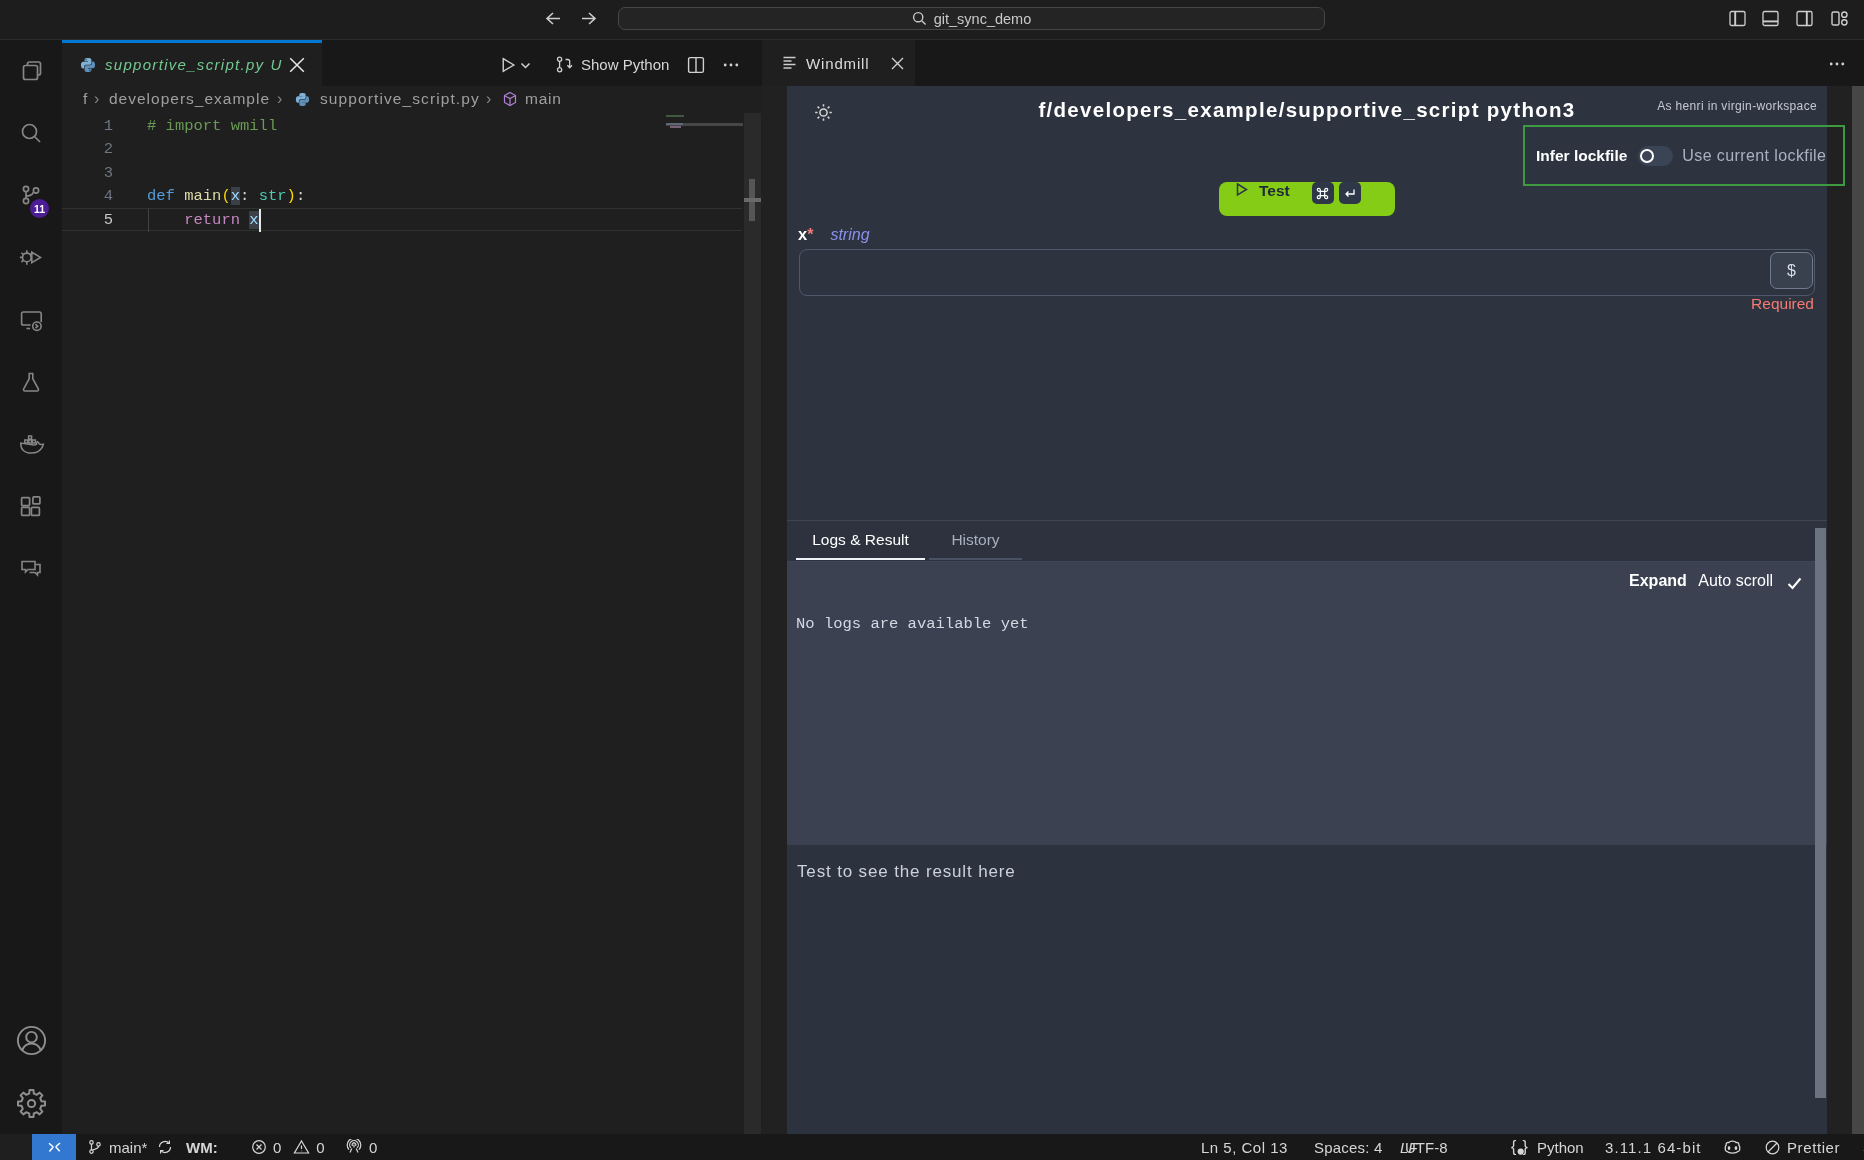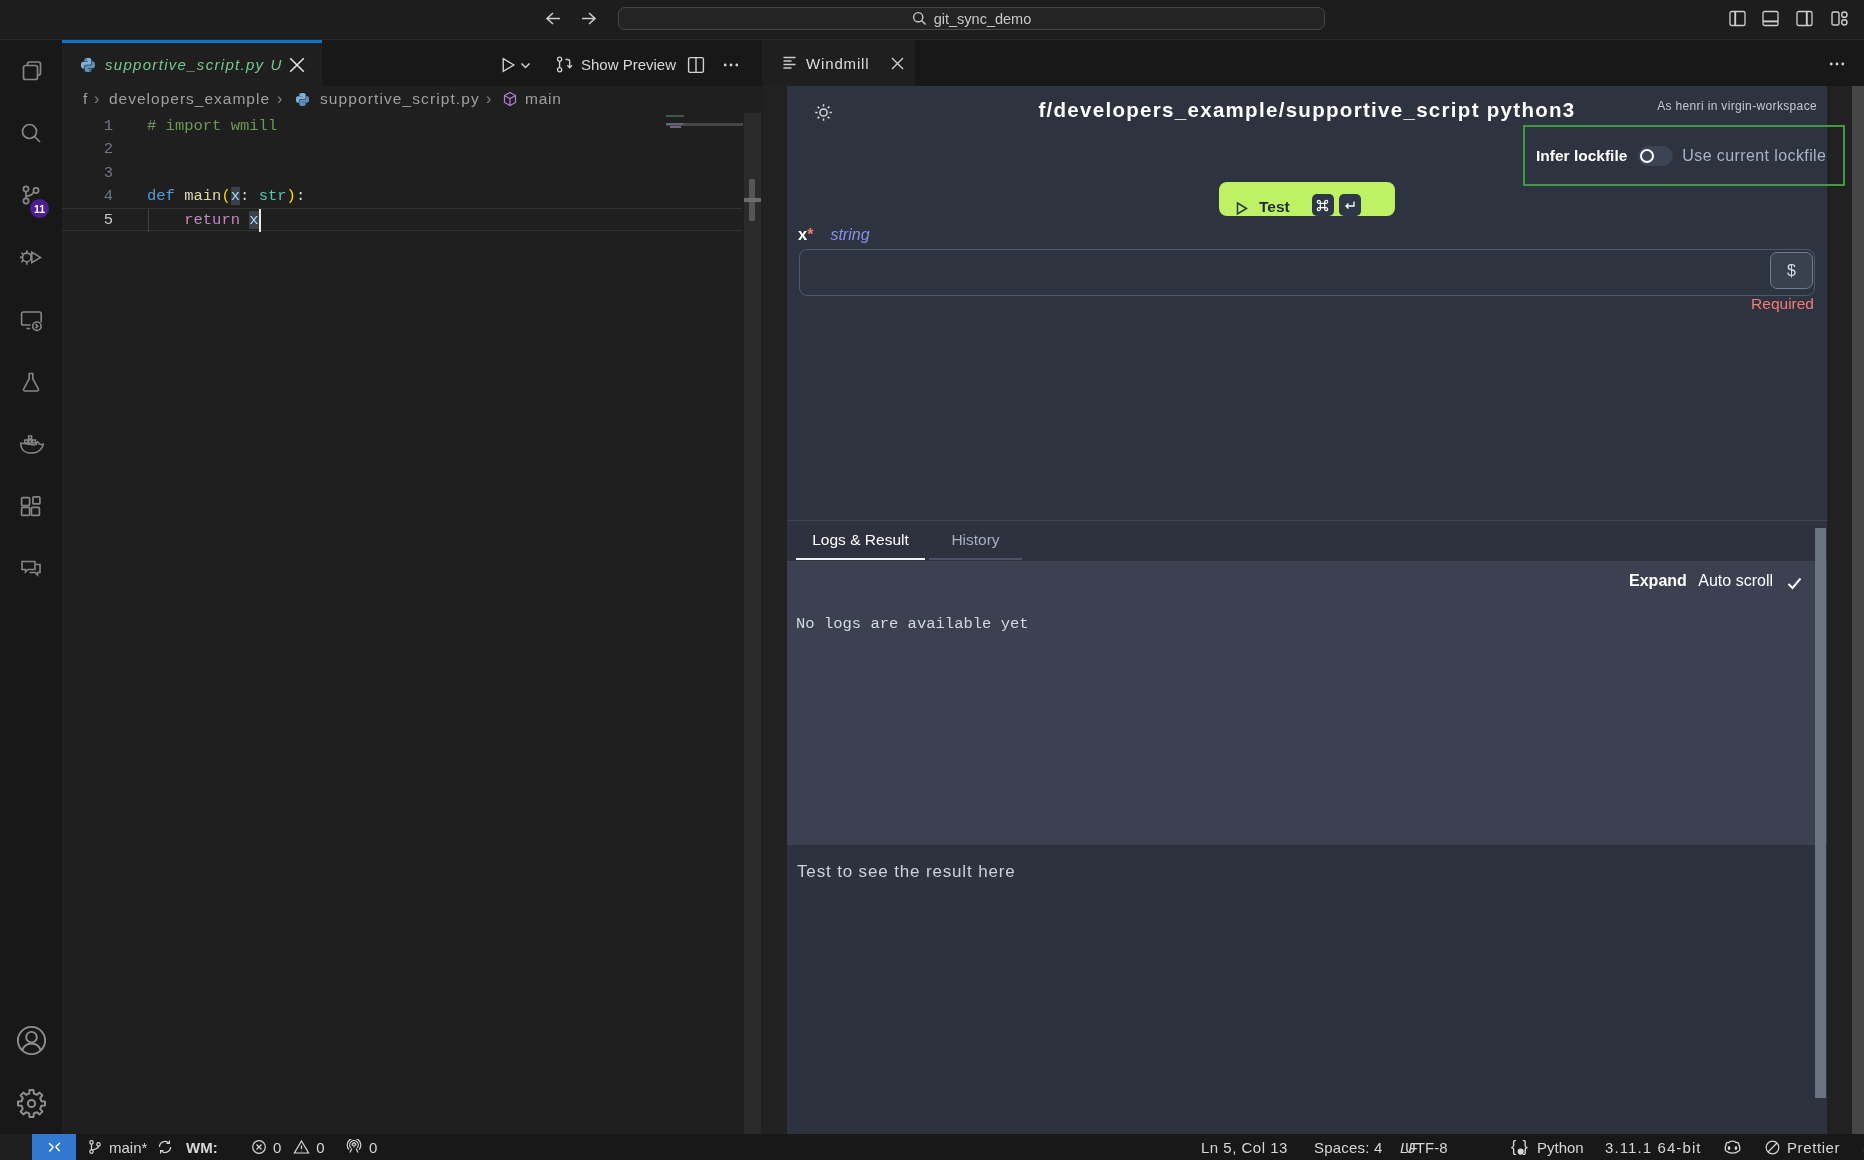--- a/index.html
+++ b/index.html
@@ -35,21 +35,21 @@
   #wm-outer-sb { position:absolute; left:1090px; top:0; width:12px; height:1048px; background:#464646; }
   #wm-inner-sb { position:absolute; left:1028px; top:442px; width:11px; height:570px; background:#6b7280; }
 
   #wm-title { position:absolute; left:0; top:12px; width:1040px; text-align:center; font-size:20.5px; font-weight:600; color:#fff; letter-spacing:1.3px; }
   #wm-as { position:absolute; right:10px; top:13px; font-size:12px; color:#c3c9d4; letter-spacing:0.35px; }
   #lockbox { position:absolute; left:736px; top:39px; width:322px; height:61px; border:2px solid #3d9a41; display:flex; align-items:center; padding-left:11px; }
   #lockbox .lk1 { color:#fff; font-weight:700; font-size:15.5px; }
   #toggle { width:35px; height:20px; background:#3b4454; border-radius:10px; margin-left:11px; position:relative; flex:none; }
   #toggle .knob { position:absolute; left:2px; top:3px; width:14px; height:14px; border-radius:50%; border:2.5px solid #fff; }
   #lockbox .lk2 { color:#a9b2c0; font-size:16px; margin-left:9px; letter-spacing:0.4px; white-space:nowrap; }
-  #testbtn { position:absolute; left:432px; top:96px; width:176px; height:34px; background:#bef264; border-radius:8px; display:flex; align-items:flex-end; padding-left:15px; }
+  #testbtn { position:absolute; left:432px; top:96px; width:176px; height:34px; background:#84cc16; border-radius:8px; display:flex; align-items:flex-start; padding-left:15px; }
   .keycap { width:22px; height:22px; background:#2d3748; border-radius:5px; display:flex; align-items:center; justify-content:center; color:#fff; }
   #xlabel { position:absolute; left:11px; top:139px; font-size:16px; }
   #input { position:absolute; left:12px; top:163px; width:1016px; height:47px; border:1px solid #4e586a; border-radius:8px; }
   #dollar { position:absolute; right:1px; top:2px; width:43px; height:37px; background:#39414f; border:1px solid #717b8b; border-radius:7px; color:#d7dce4; font-size:16px; display:flex; align-items:center; justify-content:center; }
   #required { position:absolute; right:13px; top:209px; color:#f47c72; font-size:15.5px; }
   #logstrip { position:absolute; left:0; top:434px; width:1040px; height:42px; background:#2d323e; border-top:1px solid #3e4554; border-bottom:1px solid #3e4554; }
   #logsarea { position:absolute; left:0; top:476px; width:1040px; height:283px; background:#3b4150; }
   #resultarea { position:absolute; left:0; top:759px; width:1040px; height:289px; background:#2d323f; color:#ccd2dc; font-size:17px; letter-spacing:0.85px; }
   .wtab { position:absolute; top:0; height:39px; display:flex; align-items:center; justify-content:center; font-size:15.5px; }
   #statusbar { left:0; top:1134px; width:1864px; height:26px; background:#181818; color:#d6d6d6; font-size:15px;margin-left:32px; }
@@ -166,21 +166,21 @@
         </svg>
       <svg class="abs" style="left:458px;top:20px;" width="11" height="11" viewBox="0 0 11 11" fill="none" stroke="#d2d2d2" stroke-width="1.5">
           <path d="M1.5 3.5l4 4 4-4"></path>
         </svg>
       <svg class="abs" style="left:493px;top:15px;" width="19" height="19" viewBox="0 0 19 19" fill="none" stroke="#d2d2d2" stroke-width="1.3">
           <circle cx="4.6" cy="4.2" r="2.1"></circle>
           <circle cx="4.6" cy="14.8" r="2.1"></circle>
           <path d="M4.6 6.3v6.4M10.5 4.5h2.2a2 2 0 0 1 2 2v6.1"></path>
           <path d="M12.4 10.3l2.3 2.5 2.3-2.5"></path>
         </svg>
-      <span class="abs" style="left:519px;top:16px;font-size:15px;color:#d6d6d6;">Show Preview</span>
+      <span class="abs" style="left:519px;top:16px;font-size:15px;color:#d6d6d6;">Show Python</span>
       <svg class="abs" style="left:625px;top:16px;" width="18" height="18" viewBox="0 0 17 17" fill="none" stroke="#d2d2d2" stroke-width="1.3">
           <rect x="1.5" y="1.5" width="14" height="14" rx="1.5"></rect>
           <path d="M8.5 1.5v14"></path>
         </svg>
       <svg class="abs" style="left:660px;top:16px;" width="18" height="18" viewBox="0 0 18 18" fill="#d2d2d2">
           <circle cx="3.2" cy="9" r="1.4"></circle>
           <circle cx="9" cy="9" r="1.4"></circle>
           <circle cx="14.8" cy="9" r="1.4"></circle>
         </svg>
     </div>

